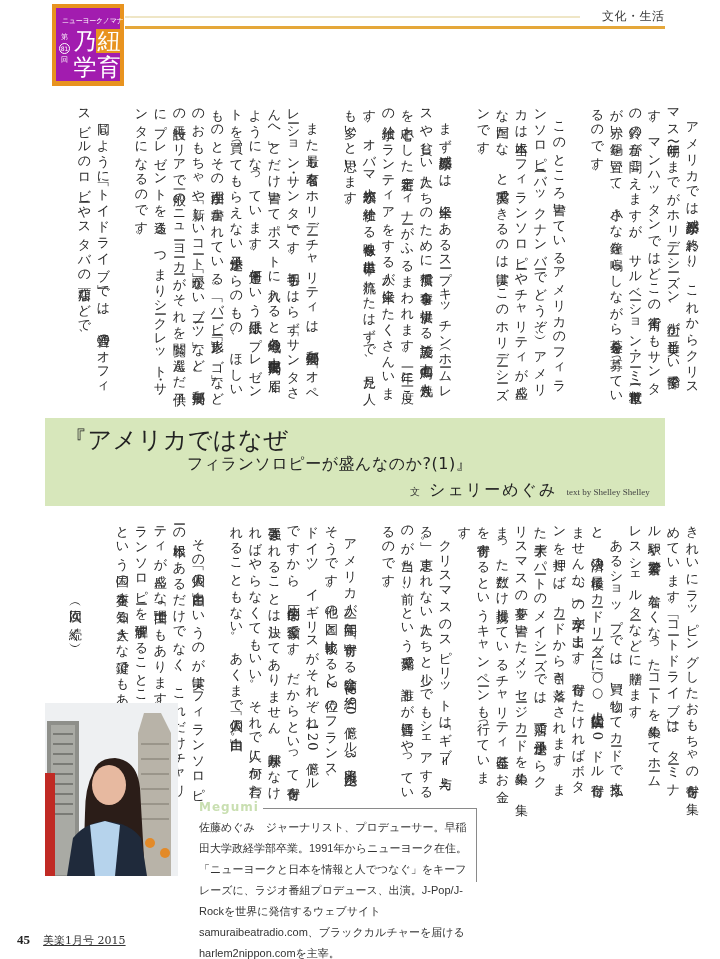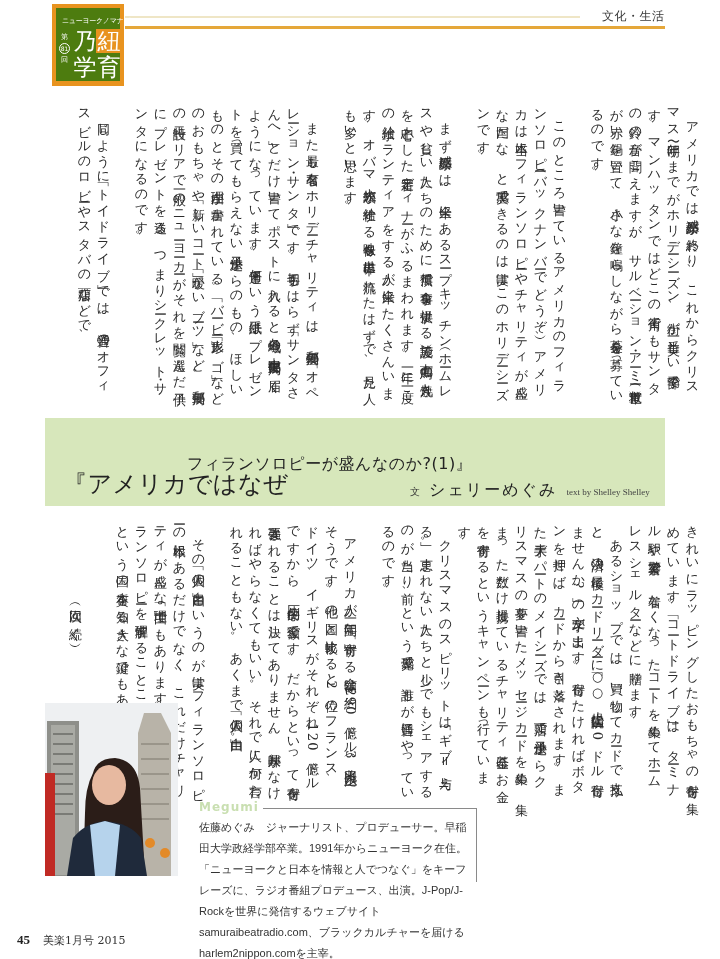--- a/index.html
+++ b/index.html
@@ -7,39 +7,39 @@
          font-family:"DejaVu Serif","Liberation Serif",serif; color:#2a2a2a; }
 
   
   .rule-thin { position:absolute; left:125px; top:16px; width:455px; height:2px; background:#efe6c6; }
   .rule-thick { position:absolute; left:125px; top:26px; width:540px; height:3px; background:#e5a73a; }
   .section-label { position:absolute; left:594px; top:8px; font-family:"DejaVu Sans","Liberation Sans",sans-serif;
                    font-size:12px; color:#3a3a3a; letter-spacing:0.5px;margin-left:8px; }
 
   
   .logo { position:absolute; left:52px; top:4px; width:72px; height:82px; background:#e8931f; }
-  .logo-inner { position:absolute; left:4px; top:4px; right:4px; bottom:5px; background:#4d7c0f; }
+  .logo-inner { position:absolute; left:4px; top:4px; right:4px; bottom:5px; background:#a21caf; }
   .logo-sub { position:absolute; left:6px; top:8px; font-size:7px; color:#fff;
               font-family:"DejaVu Sans","Liberation Sans",sans-serif; white-space:nowrap; letter-spacing:-0.3px;}
   .logo-vol { position:absolute; left:3px; top:24px; width:11px; font-size:7px; color:#fff; line-height:10px; text-align:center;
               font-family:"DejaVu Sans","Liberation Sans",sans-serif; }
   .logo-k { position:absolute; width:26px; height:24px; font-size:23px; color:#fff; line-height:24px; text-align:center;
             font-family:"DejaVu Sans","Liberation Sans",sans-serif; }
   .logo-k.orange { background:#e8931f; }
 
   
   .vcol { position:absolute; writing-mode:vertical-rl; font-size:13px; line-height:19px;
           letter-spacing:1.2px; color:#2b2b2b; }
   .vcol p { margin:0; text-indent:1em; }
   .vcol p.noindent { text-indent:0; }
 
   
   .banner { position:absolute; left:45px; top:418px; width:620px; height:88px; background:#d7e7bb; }
   .title1 { position:absolute; left:18px; top:6px; font-family:"DejaVu Sans","Liberation Sans",sans-serif;
-            font-size:24px; color:#222; letter-spacing:0.5px;margin-top:44px; }
+            font-size:24px; color:#222; letter-spacing:0.5px; }
   .title2 { position:absolute; left:142px; top:36px; font-family:"DejaVu Sans","Liberation Sans",sans-serif;
             font-size:16px; color:#222; letter-spacing:0.5px; }
   .byline { position:absolute; left:365px; top:62px; white-space:nowrap; }
   .byline .bun { font-size:10px; color:#333; margin-right:4px; }
   .byline .name { font-size:16px; color:#222; letter-spacing:2px; }
   .byline .eng { font-size:9px; color:#444; margin-left:4px; font-family:"Liberation Serif",serif; }
 
   
   .photo { position:absolute; left:45px; top:703px; width:133px; height:173px; overflow:hidden; background:#e9ecef; }
 
@@ -48,21 +48,21 @@
   .profile-title { position:absolute; left:4px; top:0; font-family:"DejaVu Sans","Liberation Sans",sans-serif;
                    font-weight:bold; font-size:12px; color:#c9dfb1; letter-spacing:1px; }
   .profile-rule { position:absolute; left:68px; top:8px; right:0; height:1px; background:#8a8a8a; }
   .profile-vrule { position:absolute; right:0; top:8px; width:1px; height:74px; background:#8a8a8a; }
   .profile-text { position:absolute; left:4px; top:17px; width:270px; font-family:Liberation Sans, sans-serif;
                   font-size:11px; line-height:21px; color:#333; }
 
   
   .footer { position:absolute; left:17px; top:929px; white-space:nowrap; }
   .page-num { font-family:Liberation Serif, serif; font-weight:bold; font-size:13px; color:#222; margin-right:8px; }
-  .issue { font-size:11px; color:#333; }
+  .issue { font-size:11px; color:#333;text-decoration:underline; }
 </style>
 </head>
 <body>
 
 <div class="rule-thin"></div>
 <div class="rule-thick"></div>
 <div class="section-label">文化・生活</div>
 
 <div class="logo">
   <div class="logo-inner">

